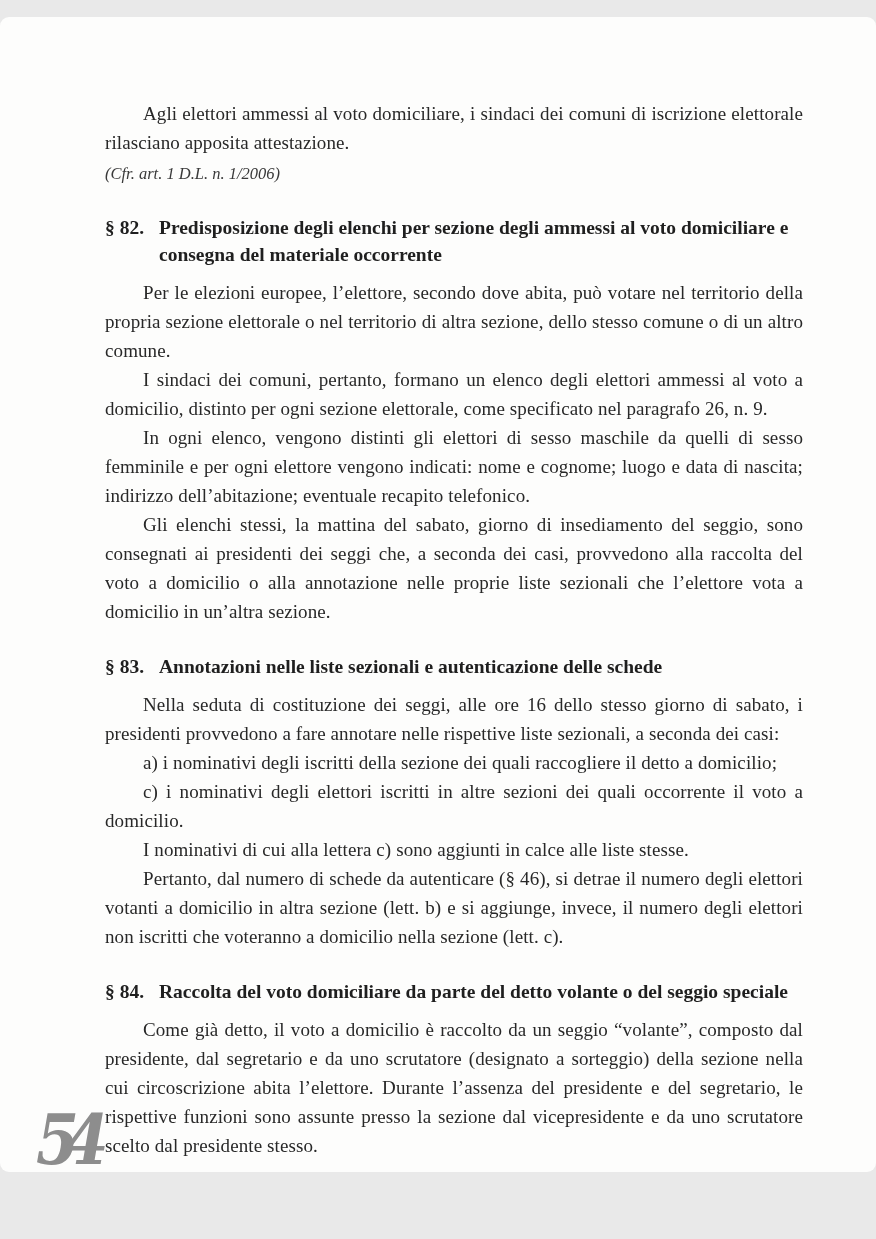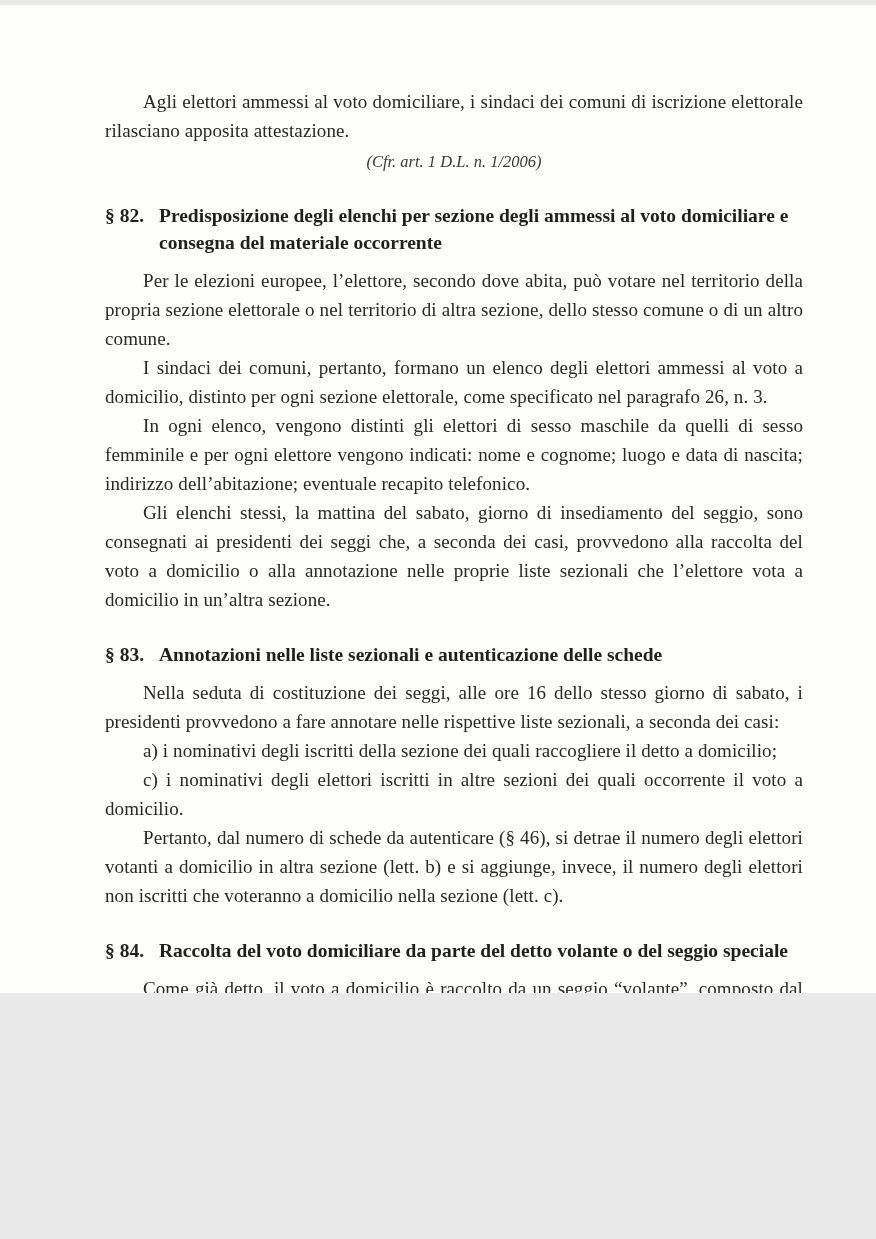--- a/index.html
+++ b/index.html
@@ -3,26 +3,27 @@
 <meta charset="utf-8">
 <style>
   html, body {
     margin: 0;
     padding: 0;
     background: #e9e9e9;
   }
   .page {
     position: relative;
     width: 876px;
-    height: 988px;
-    margin: 5px auto;
+    height: 1155px;
+    margin: 17px auto;
     background: #fdfdfc;
     font-family: "Liberation Serif", "DejaVu Serif", serif;
     color: #282828;
     overflow: hidden;
+    border-radius: 9px;
   }
   .content {
     position: absolute;
     left: 105px;
     top: 82px;
     width: 698px;
   }
   p.body {
     margin: 0;
     font-size: 19px;
@@ -30,21 +31,21 @@
     text-align: justify;
     letter-spacing: 0.1px;
   }
   p.indent { text-indent: 38px; }
   p.citation {
     margin: 4px 0 0 0;
     font-style: italic;
     font-size: 16.5px;
     line-height: 26px;
     color: #3a3a3a;
-    text-align: center;
+    text-align: left;
   }
   .section-heading {
     display: flex;
     margin: 27px 0 10px 0;
     font-weight: bold;
     font-size: 19.5px;
     line-height: 27px;
     color: #1f1f1f;
     justify-content: flex-end;
   }
@@ -74,31 +75,32 @@
   <div class="content">
 
     <p class="body indent">Agli elettori ammessi al voto domiciliare, i sindaci dei comuni di iscrizione elettorale rilasciano apposita attestazione.</p>
     <p class="citation">(Cfr. art. 1 D.L. n. 1/2006)</p>
 
     <div class="section-heading">
       <span class="sec-num">§ 82.</span>
       <span class="sec-title">Predisposizione degli elenchi per sezione degli ammessi al voto domiciliare e consegna del materiale occorrente</span>
     </div>
     <p class="body indent">Per le elezioni europee, l’elettore, secondo dove abita, può votare nel territorio della propria sezione elettorale o nel territorio di altra sezione, dello stesso comune o di un altro comune.</p>
-    <p class="body indent">I sindaci dei comuni, pertanto, formano un elenco degli elettori ammessi al voto a domicilio, distinto per ogni sezione elettorale, come specificato nel paragrafo 26, n. 3.</p>
+    <p class="body indent">I sindaci dei comuni, pertanto, formano un elenco degli elettori ammessi al voto a domicilio, distinto per ogni sezione elettorale, come specificato nel paragrafo 26, n. 9.</p>
     <p class="body indent">In ogni elenco, vengono distinti gli elettori di sesso maschile da quelli di sesso femminile e per ogni elettore vengono indicati: nome e cognome; luogo e data di nascita; indirizzo dell’abitazione; eventuale recapito telefonico.</p>
     <p class="body indent">Gli elenchi stessi, la mattina del sabato, giorno di insediamento del seggio, sono consegnati ai presidenti dei seggi che, a seconda dei casi, provvedono alla raccolta del voto a domicilio o alla annotazione nelle proprie liste sezionali che l’elettore vota a domicilio in un’altra sezione.</p>
 
     <div class="section-heading">
       <span class="sec-num">§ 83.</span>
       <span class="sec-title">Annotazioni nelle liste sezionali e autenticazione delle schede</span>
     </div>
     <p class="body indent">Nella seduta di costituzione dei seggi, alle ore 16 dello stesso giorno di sabato, i presidenti provvedono a fare annotare nelle rispettive liste sezionali, a seconda dei casi:</p>
     <p class="body indent">a) i nominativi degli iscritti della sezione dei quali raccogliere il detto a domicilio;</p>
     <p class="body indent">c) i nominativi degli elettori iscritti in altre sezioni dei quali occorrente il voto a domicilio.</p>
+    <p class="body indent">I nominativi di cui alla lettera c) sono aggiunti in calce alle liste stesse.</p>
     <p class="body indent">Pertanto, dal numero di schede da autenticare (§ 46), si detrae il numero degli elettori votanti a domicilio in altra sezione (lett. b) e si aggiunge, invece, il numero degli elettori non iscritti che voteranno a domicilio nella sezione (lett. c).</p>
 
     <div class="section-heading">
       <span class="sec-num">§ 84.</span>
       <span class="sec-title">Raccolta del voto domiciliare da parte del detto volante o del seggio speciale</span>
     </div>
     <p class="body indent">Come già detto, il voto a domicilio è raccolto da un seggio “volante”, composto dal presidente, dal segretario e da uno scrutatore (designato a sorteggio) della sezione nella cui circoscrizione abita l’elettore. Durante l’assenza del presidente e del segretario, le rispettive funzioni sono assunte presso la sezione dal vicepresidente e da uno scrutatore scelto dal presidente stesso.</p>
 
   </div>
 

